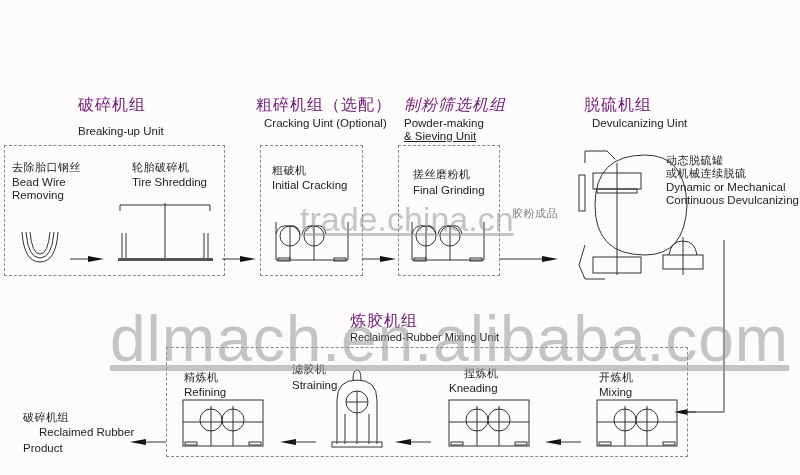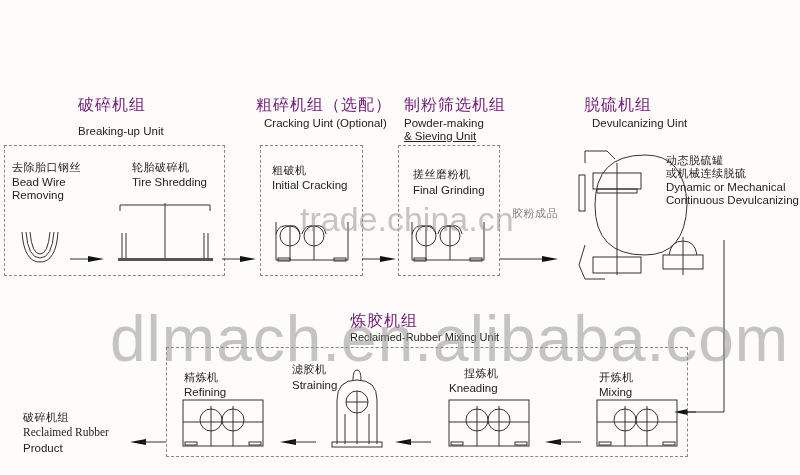--- a/index.html
+++ b/index.html
@@ -8,34 +8,34 @@
     background: #fdfcfa;
     font-family: "Liberation Sans", "DejaVu Sans", sans-serif;
     color: #222;
   }
   .abs { position: absolute; }
   .unit-cn { color: #701a75; font-size: 16px; font-weight: normal; letter-spacing: 1px; white-space: nowrap; }
   .unit-en { color: #222; font-size: 11.5px; white-space: nowrap; line-height: 14px; }
   .step-cn { font-size: 11px; color: #222; white-space: nowrap; letter-spacing: 0.5px; }
   .step-en { font-size: 11.5px; color: #222; white-space: nowrap; line-height: 14px; }
   .dashbox { border: 1px dashed #888; box-sizing: border-box; }
-  .watermark { color: rgba(150,150,150,0.55); white-space: nowrap; font-family: "Liberation Sans", sans-serif; }
+  .watermark { color: rgba(150,150,150,0.55); white-space: nowrap; font-family: "Liberation Sans", sans-serif; text-decoration: underline; }
   svg { position: absolute; overflow: visible; }
   .line { stroke: #333; stroke-width: 1; fill: none; }
 </style>
 </head>
 <body>
 
 <div class="abs unit-cn" style="left:78px;top:95px;">破碎机组</div>
 <div class="abs unit-en" style="left:78px;top:124px;">Breaking-up Unit</div>
 
 <div class="abs unit-cn" style="left:256px;top:95px;">粗碎机组（选配）</div>
 <div class="abs unit-en" style="left:264px;top:116px;">Cracking Uint (Optional)</div>
 
-<div class="abs unit-cn" style="left:404px;top:95px;">制粉筛选机组</div>
+<div class="abs unit-cn" style="left:404px;top:95px;font-style:italic;">制粉筛选机组</div>
 <div class="abs unit-en" style="left:404px;top:116px;">Powder-making</div>
 <div class="abs unit-en" style="left:404px;top:129px;text-decoration:underline;">&amp; Sieving Unit</div>
 
 <div class="abs unit-cn" style="left:584px;top:95px;">脱硫机组</div>
 <div class="abs unit-en" style="left:584px;top:116px;padding-left:8px;">Devulcanizing Uint</div>
 
 <div class="abs dashbox" style="left:4px;top:145px;width:221px;height:131px;"></div>
 <div class="abs dashbox" style="left:260px;top:145px;width:103px;height:131px;"></div>
 <div class="abs dashbox" style="left:398px;top:145px;width:102px;height:131px;"></div>
 
@@ -220,17 +220,17 @@
   <rect x="2" y="42" width="12" height="3" fill="none" stroke="#333"></rect>
   <rect x="66" y="42" width="12" height="3" fill="none" stroke="#333"></rect>
 </svg>
 
 <svg style="left:130px;top:438px;" width="40" height="8">
   <polygon points="0,4 16,1 16,7" fill="#111"></polygon>
   <line x1="12" y1="4" x2="36" y2="4" stroke="#333"></line>
 </svg>
 
 <div class="abs step-cn" style="left:23px;top:410px;">破碎机组</div>
-<div class="abs step-en" style="left:23px;top:425px;font-family:Liberation Serif, serif;">Reclaimed Rubber</div>
+<div class="abs step-en" style="left:39px;top:425px;">Reclaimed Rubber</div>
 <div class="abs step-en" style="left:23px;top:441px;">Product</div>
 
 <div class="abs watermark" style="left:300px;top:200px;font-size:34px;">trade.china.cn</div>
 <div class="abs watermark" style="left:110px;top:302px;font-size:64px;letter-spacing:1px;">dlmach.en.alibaba.com</div>
 
 </body></html>

